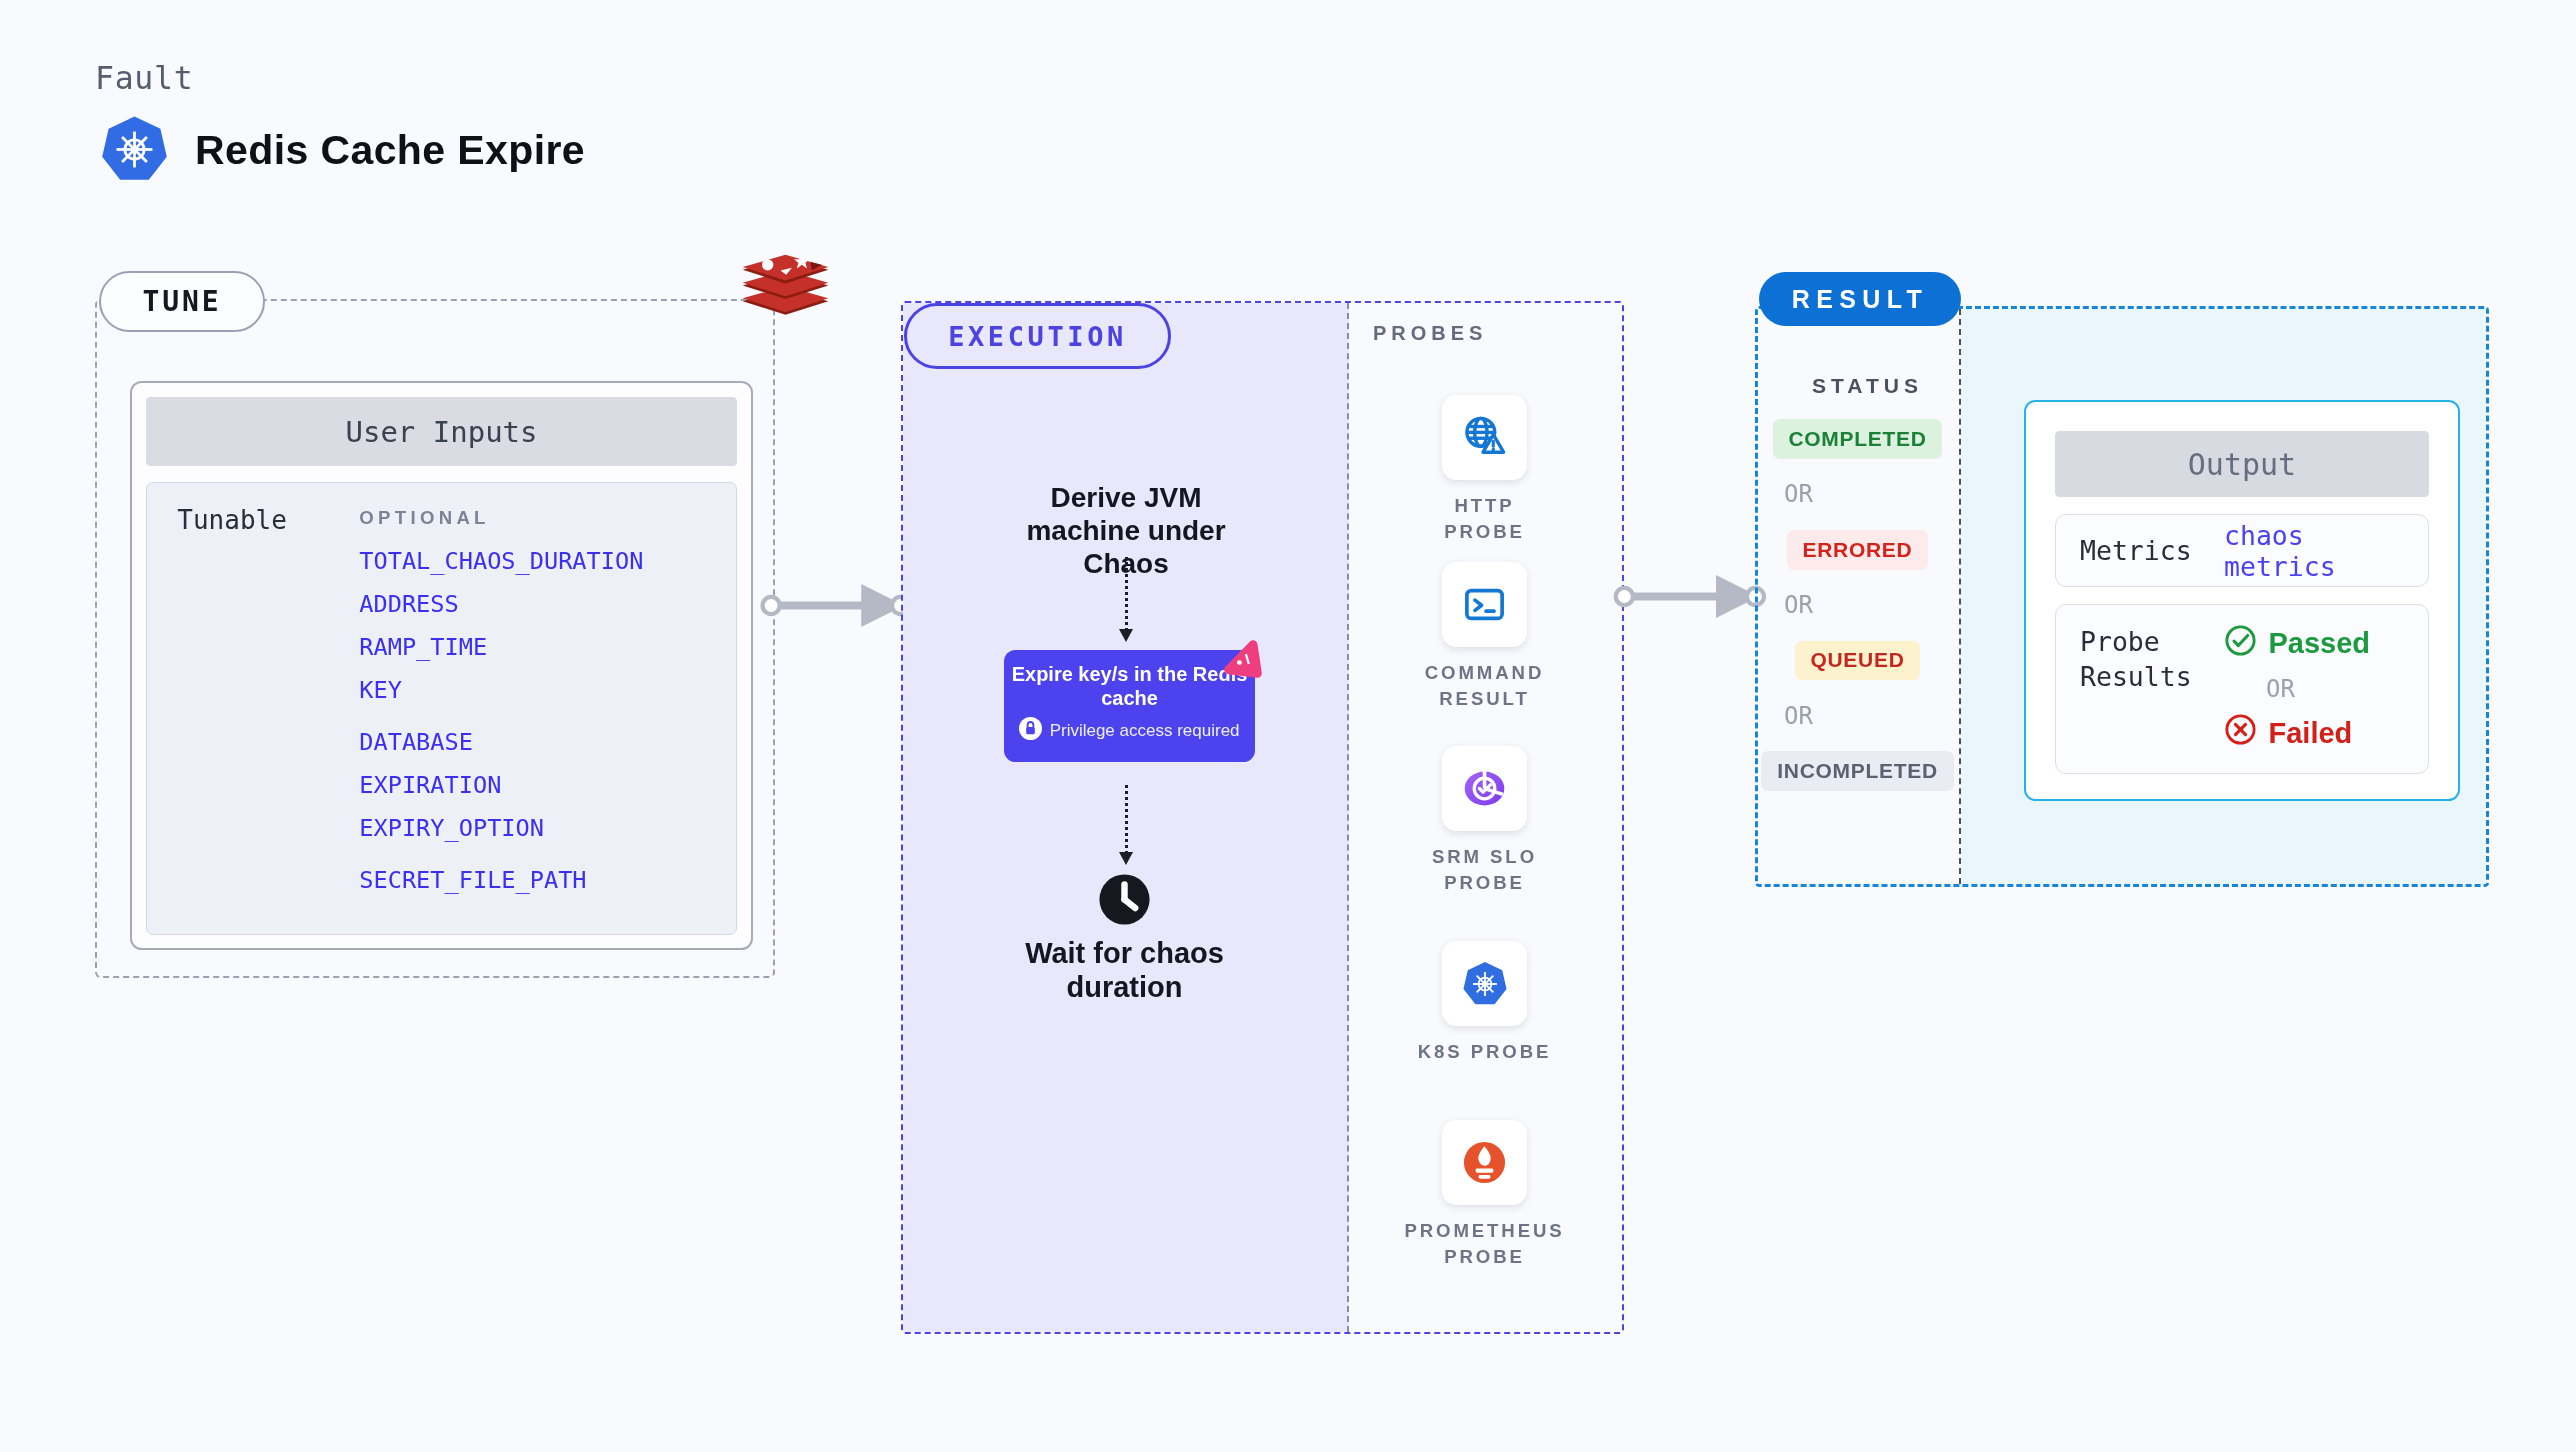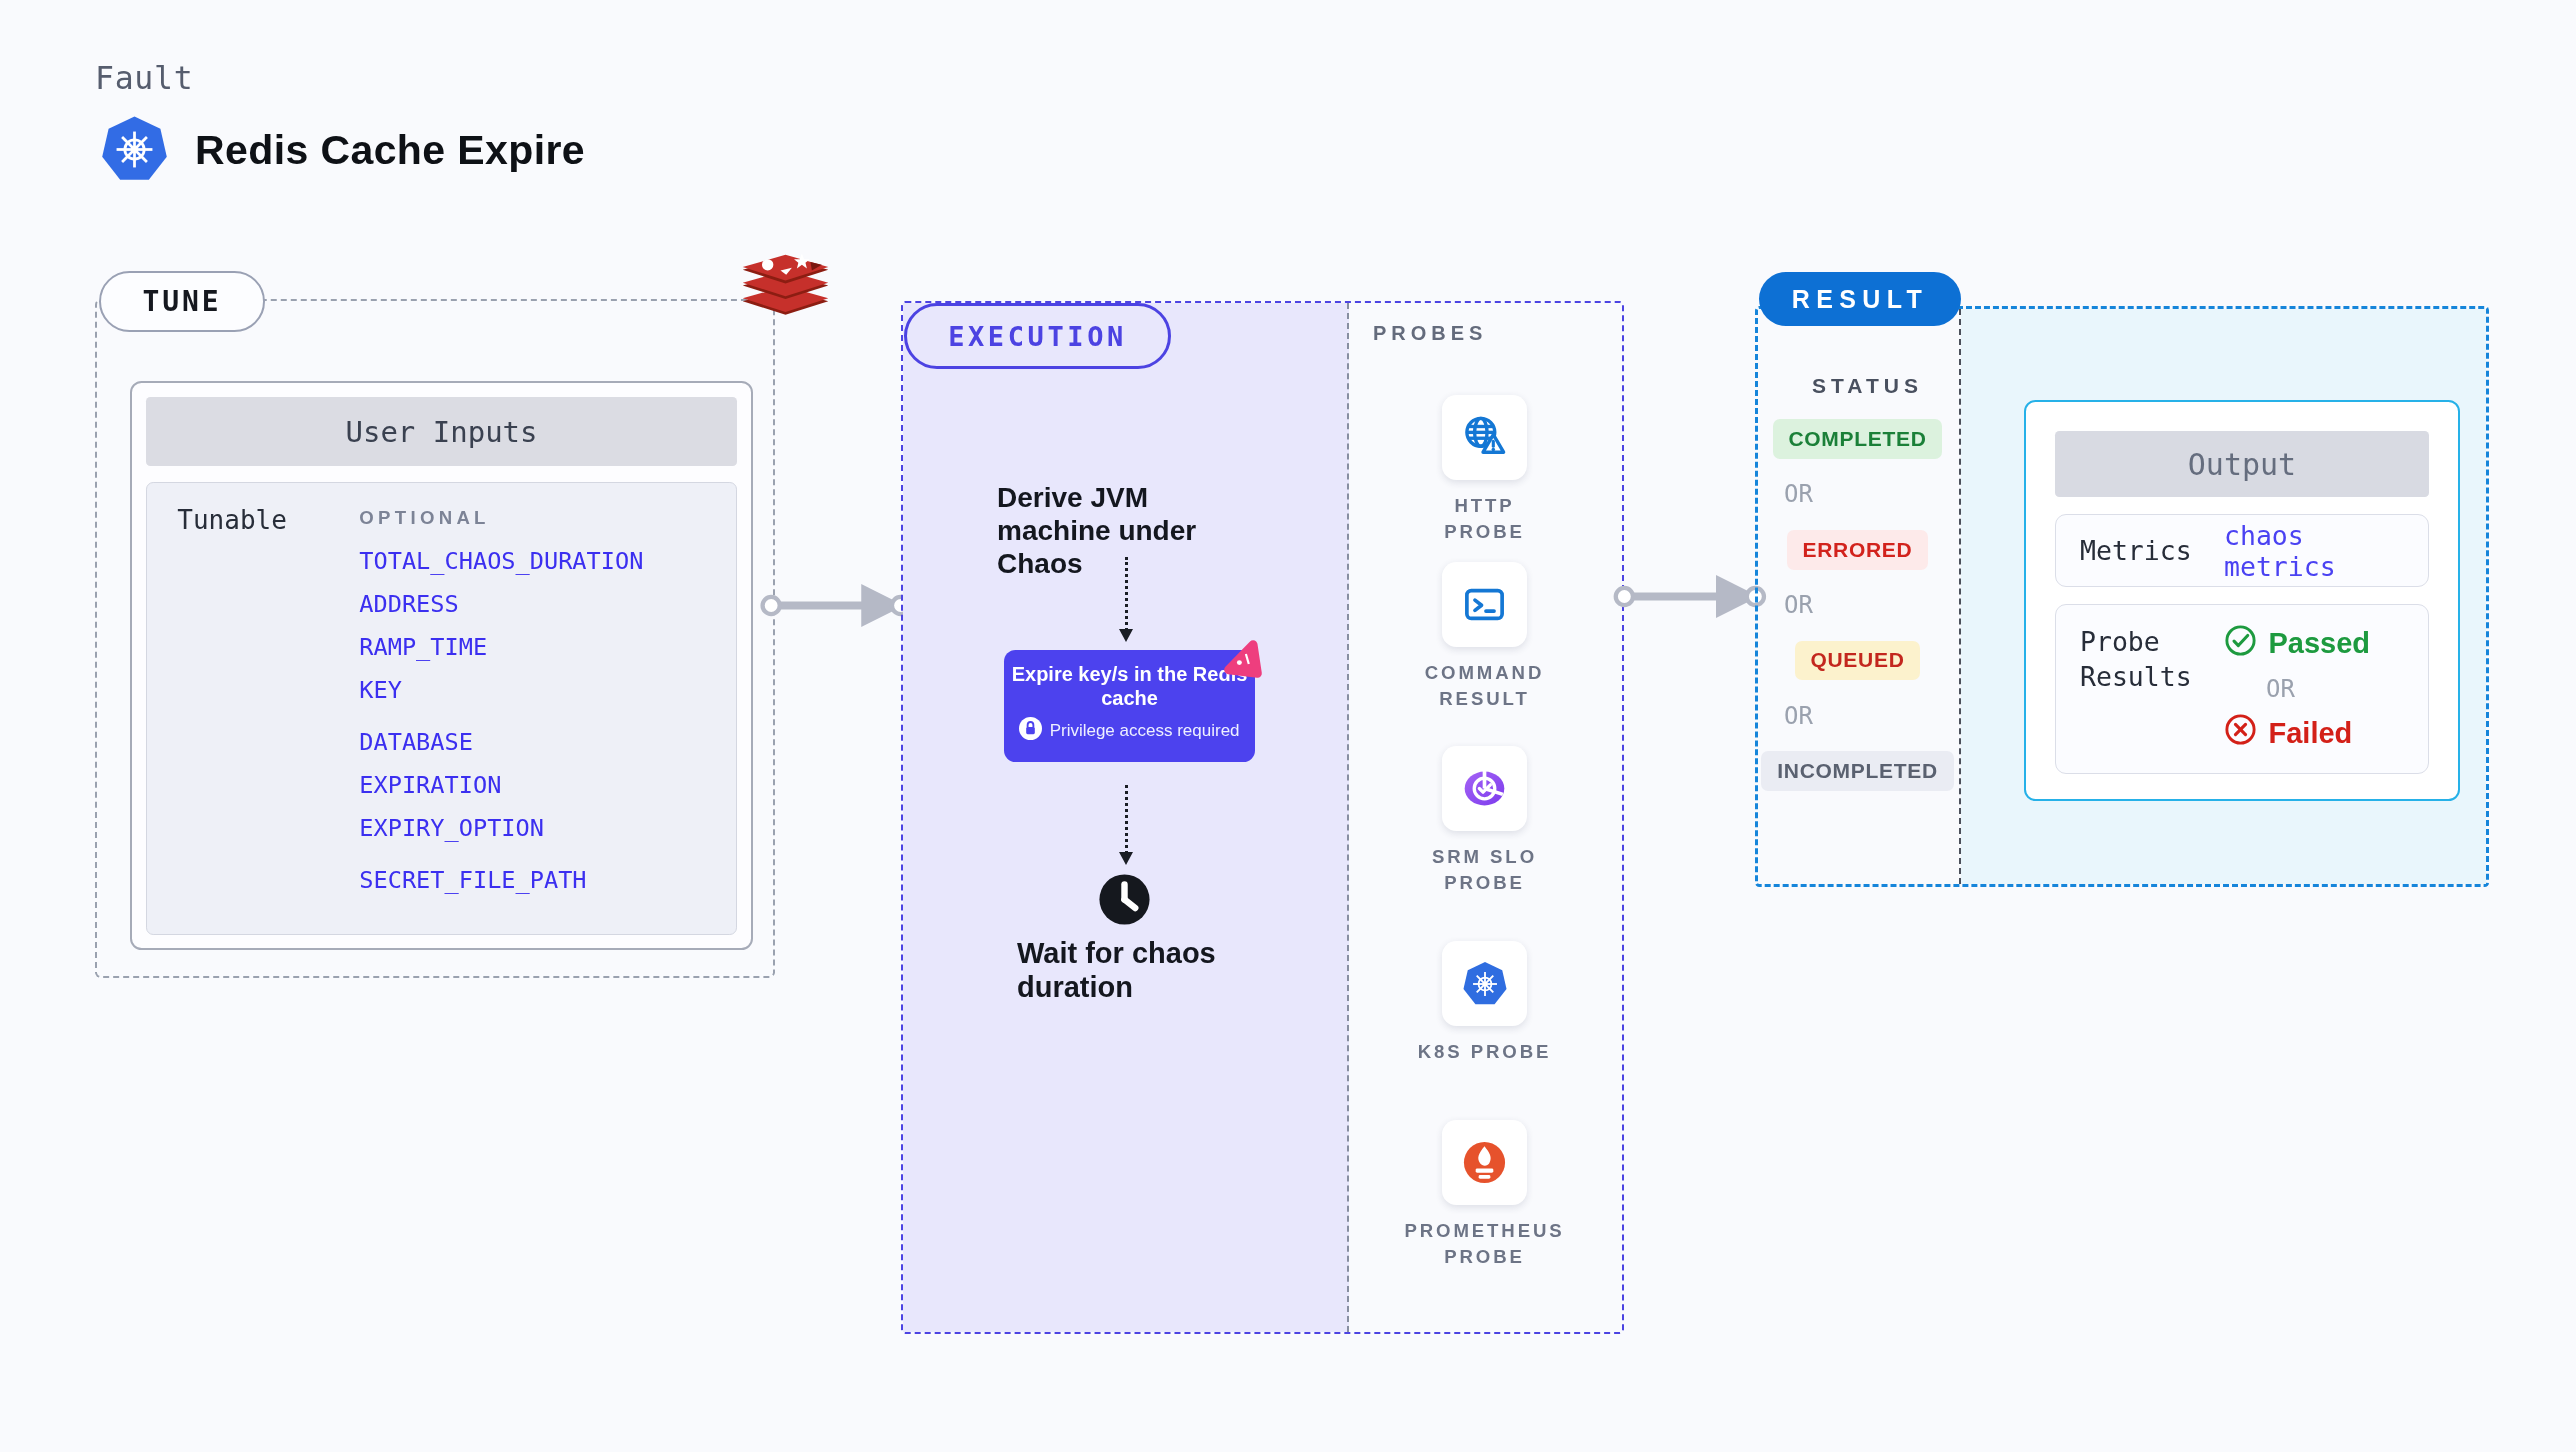--- a/index.html
+++ b/index.html
@@ -50,21 +50,21 @@
   .param-list{position:absolute;left:212px;top:56px;margin:0;padding:0;list-style:none;}
   .param-list li{height:43px;display:flex;align-items:center;font-size:23.6px;color:#3b2ff0;}
   .param-list li.group-gap{margin-top:9px;}
 
   
   .dotted-arrow{position:absolute;width:0;border-left:3.6px dotted #1a1e25;}
   .dotted-arrow::after{content:'';position:absolute;left:-9.3px;bottom:-11.5px;
       border:7.9px solid transparent;border-top:13px solid #1a1e25;}
 
   
-  .step-text{position:absolute;font-weight:bold;color:#14171f;
+  .step-text{position:absolute;text-align:center;font-weight:bold;color:#14171f;
              font-size:29px;line-height:1.18;}
   .action-box{position:absolute;left:1004px;top:650px;width:251px;height:112px;
               background:#4c42ee;border-radius:11.5px;color:#fff;text-align:center;z-index:2;}
   .action-title{font-size:20px;font-weight:bold;line-height:1.22;padding-top:11.5px;}
   .action-note{margin-top:7.2px;display:flex;align-items:center;justify-content:center;gap:7.2px;
                font-size:17px;color:#eef0ff;}
   .litmus{position:absolute;left:1222px;top:638px;z-index:3;}
 
   
   .probes-title{position:absolute;left:1373px;top:322px;font-size:20px;font-weight:bold;

